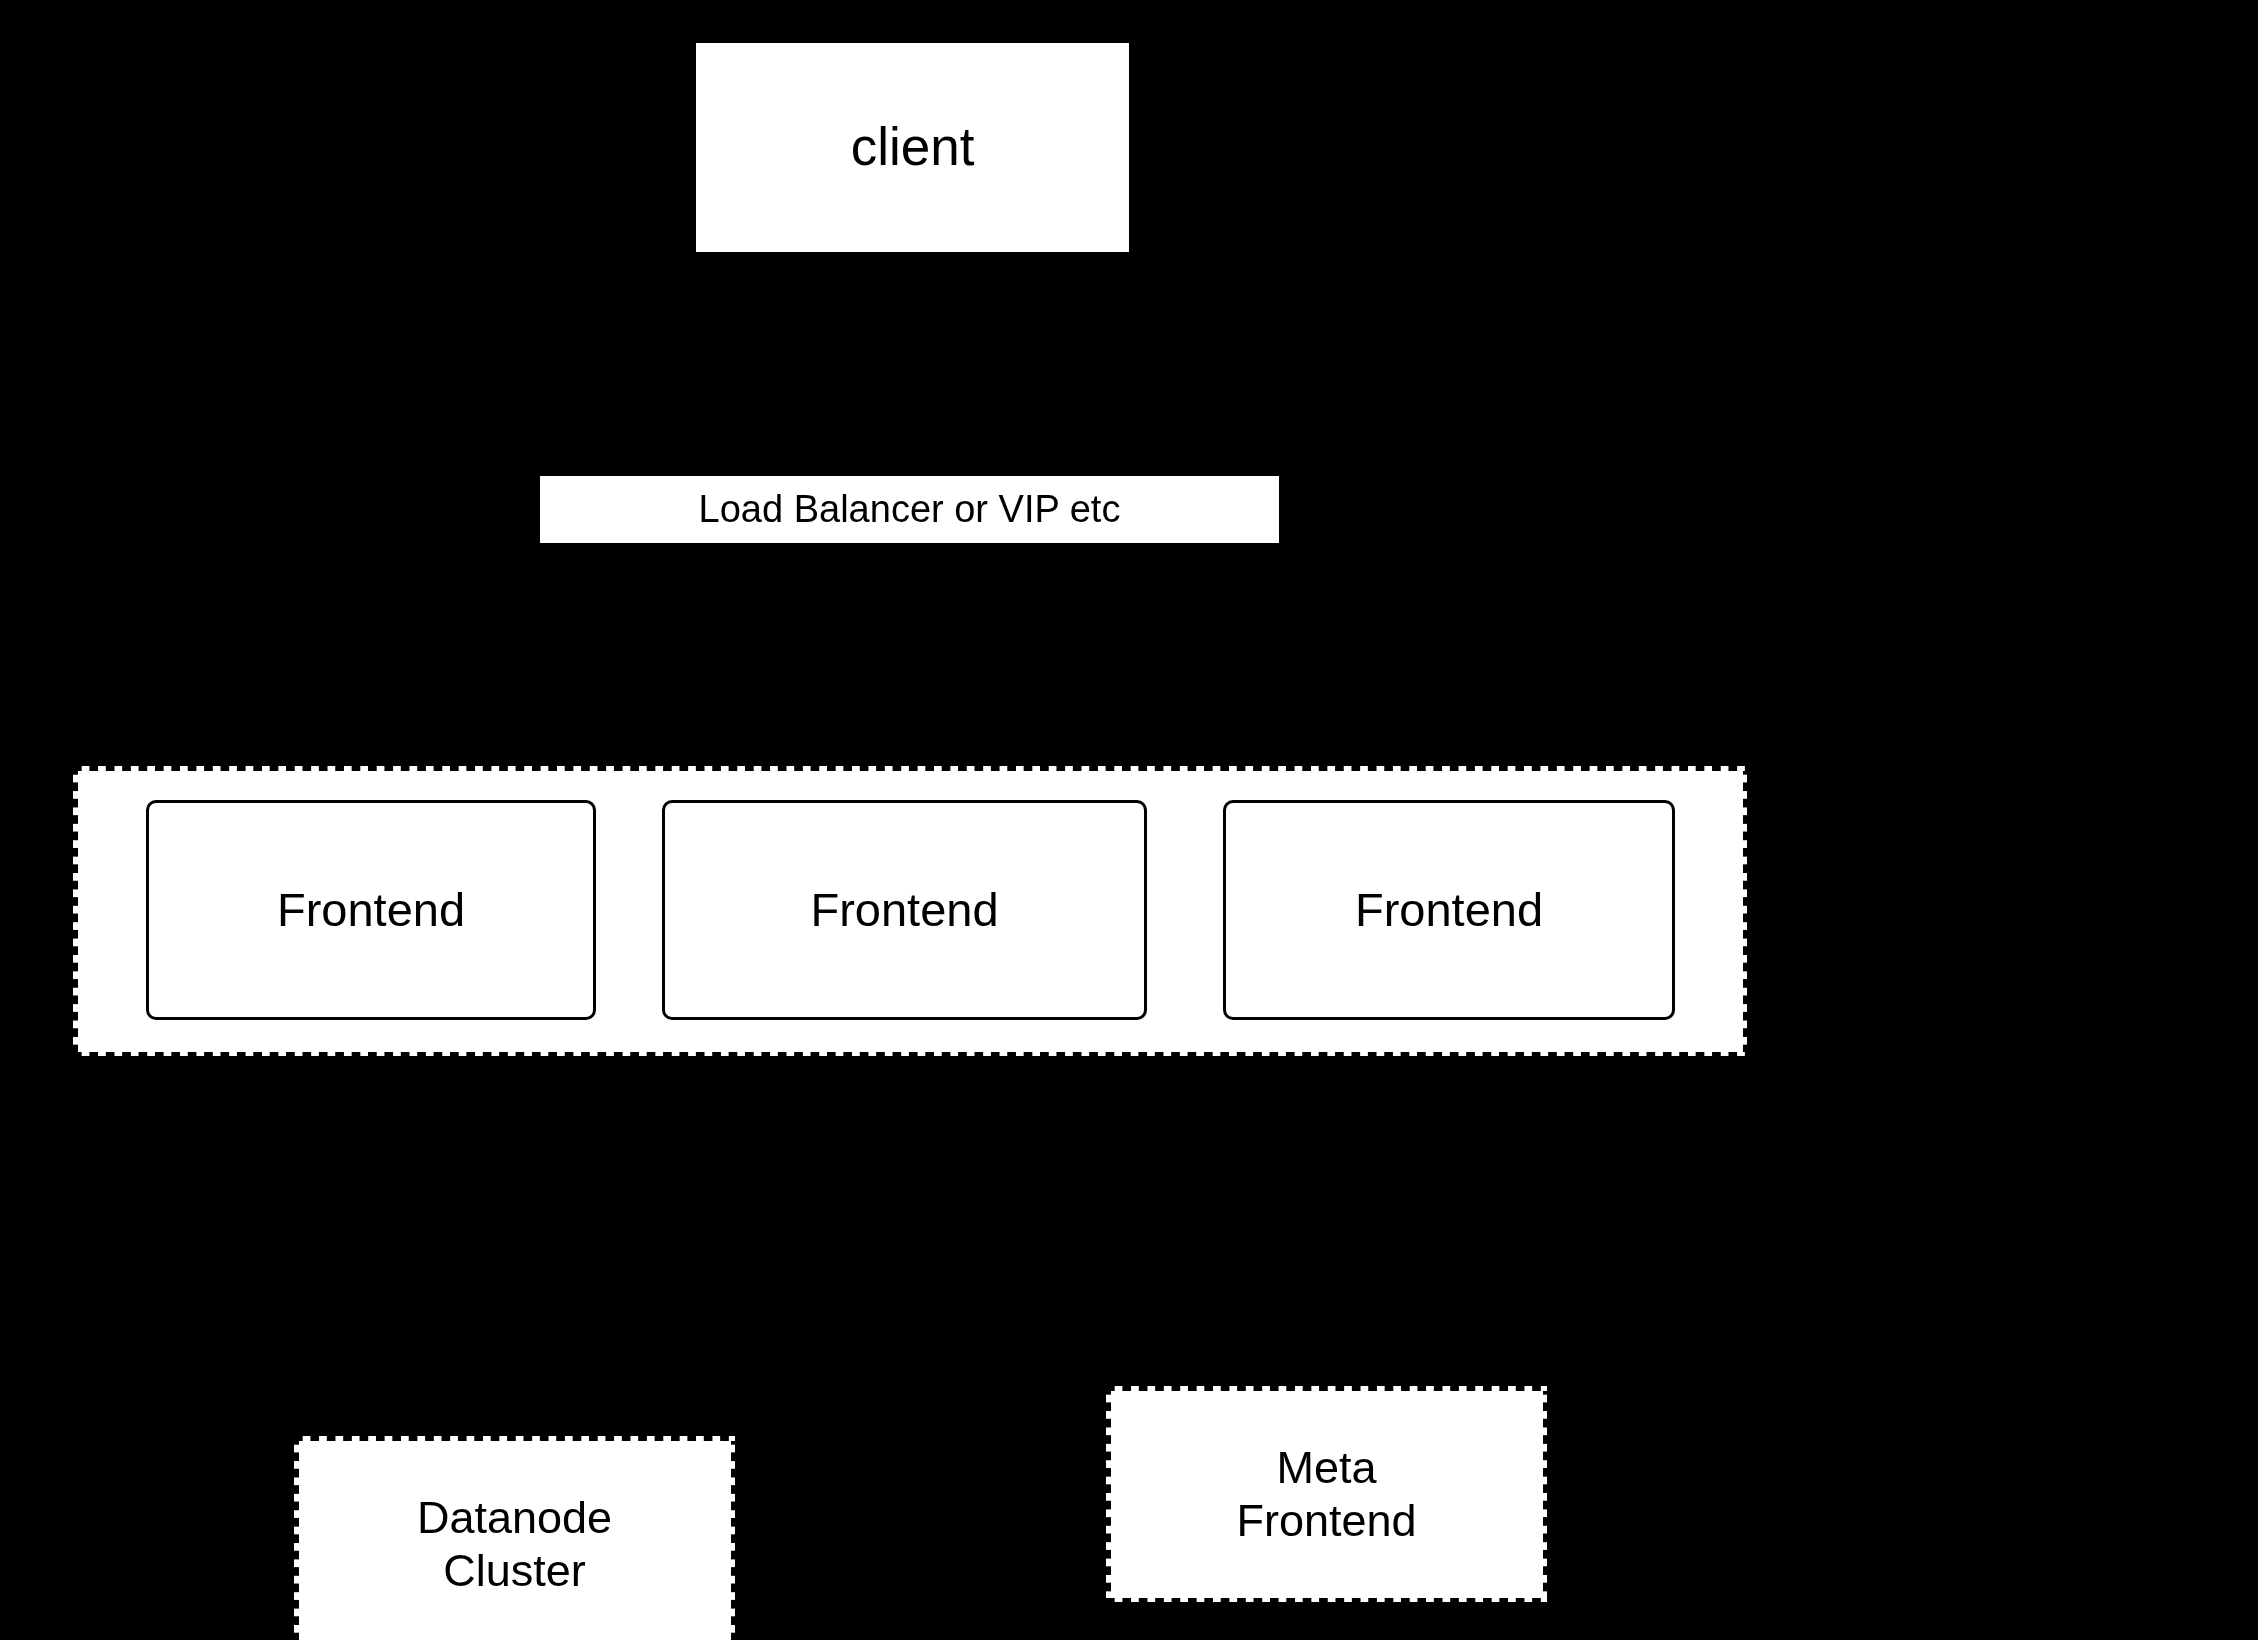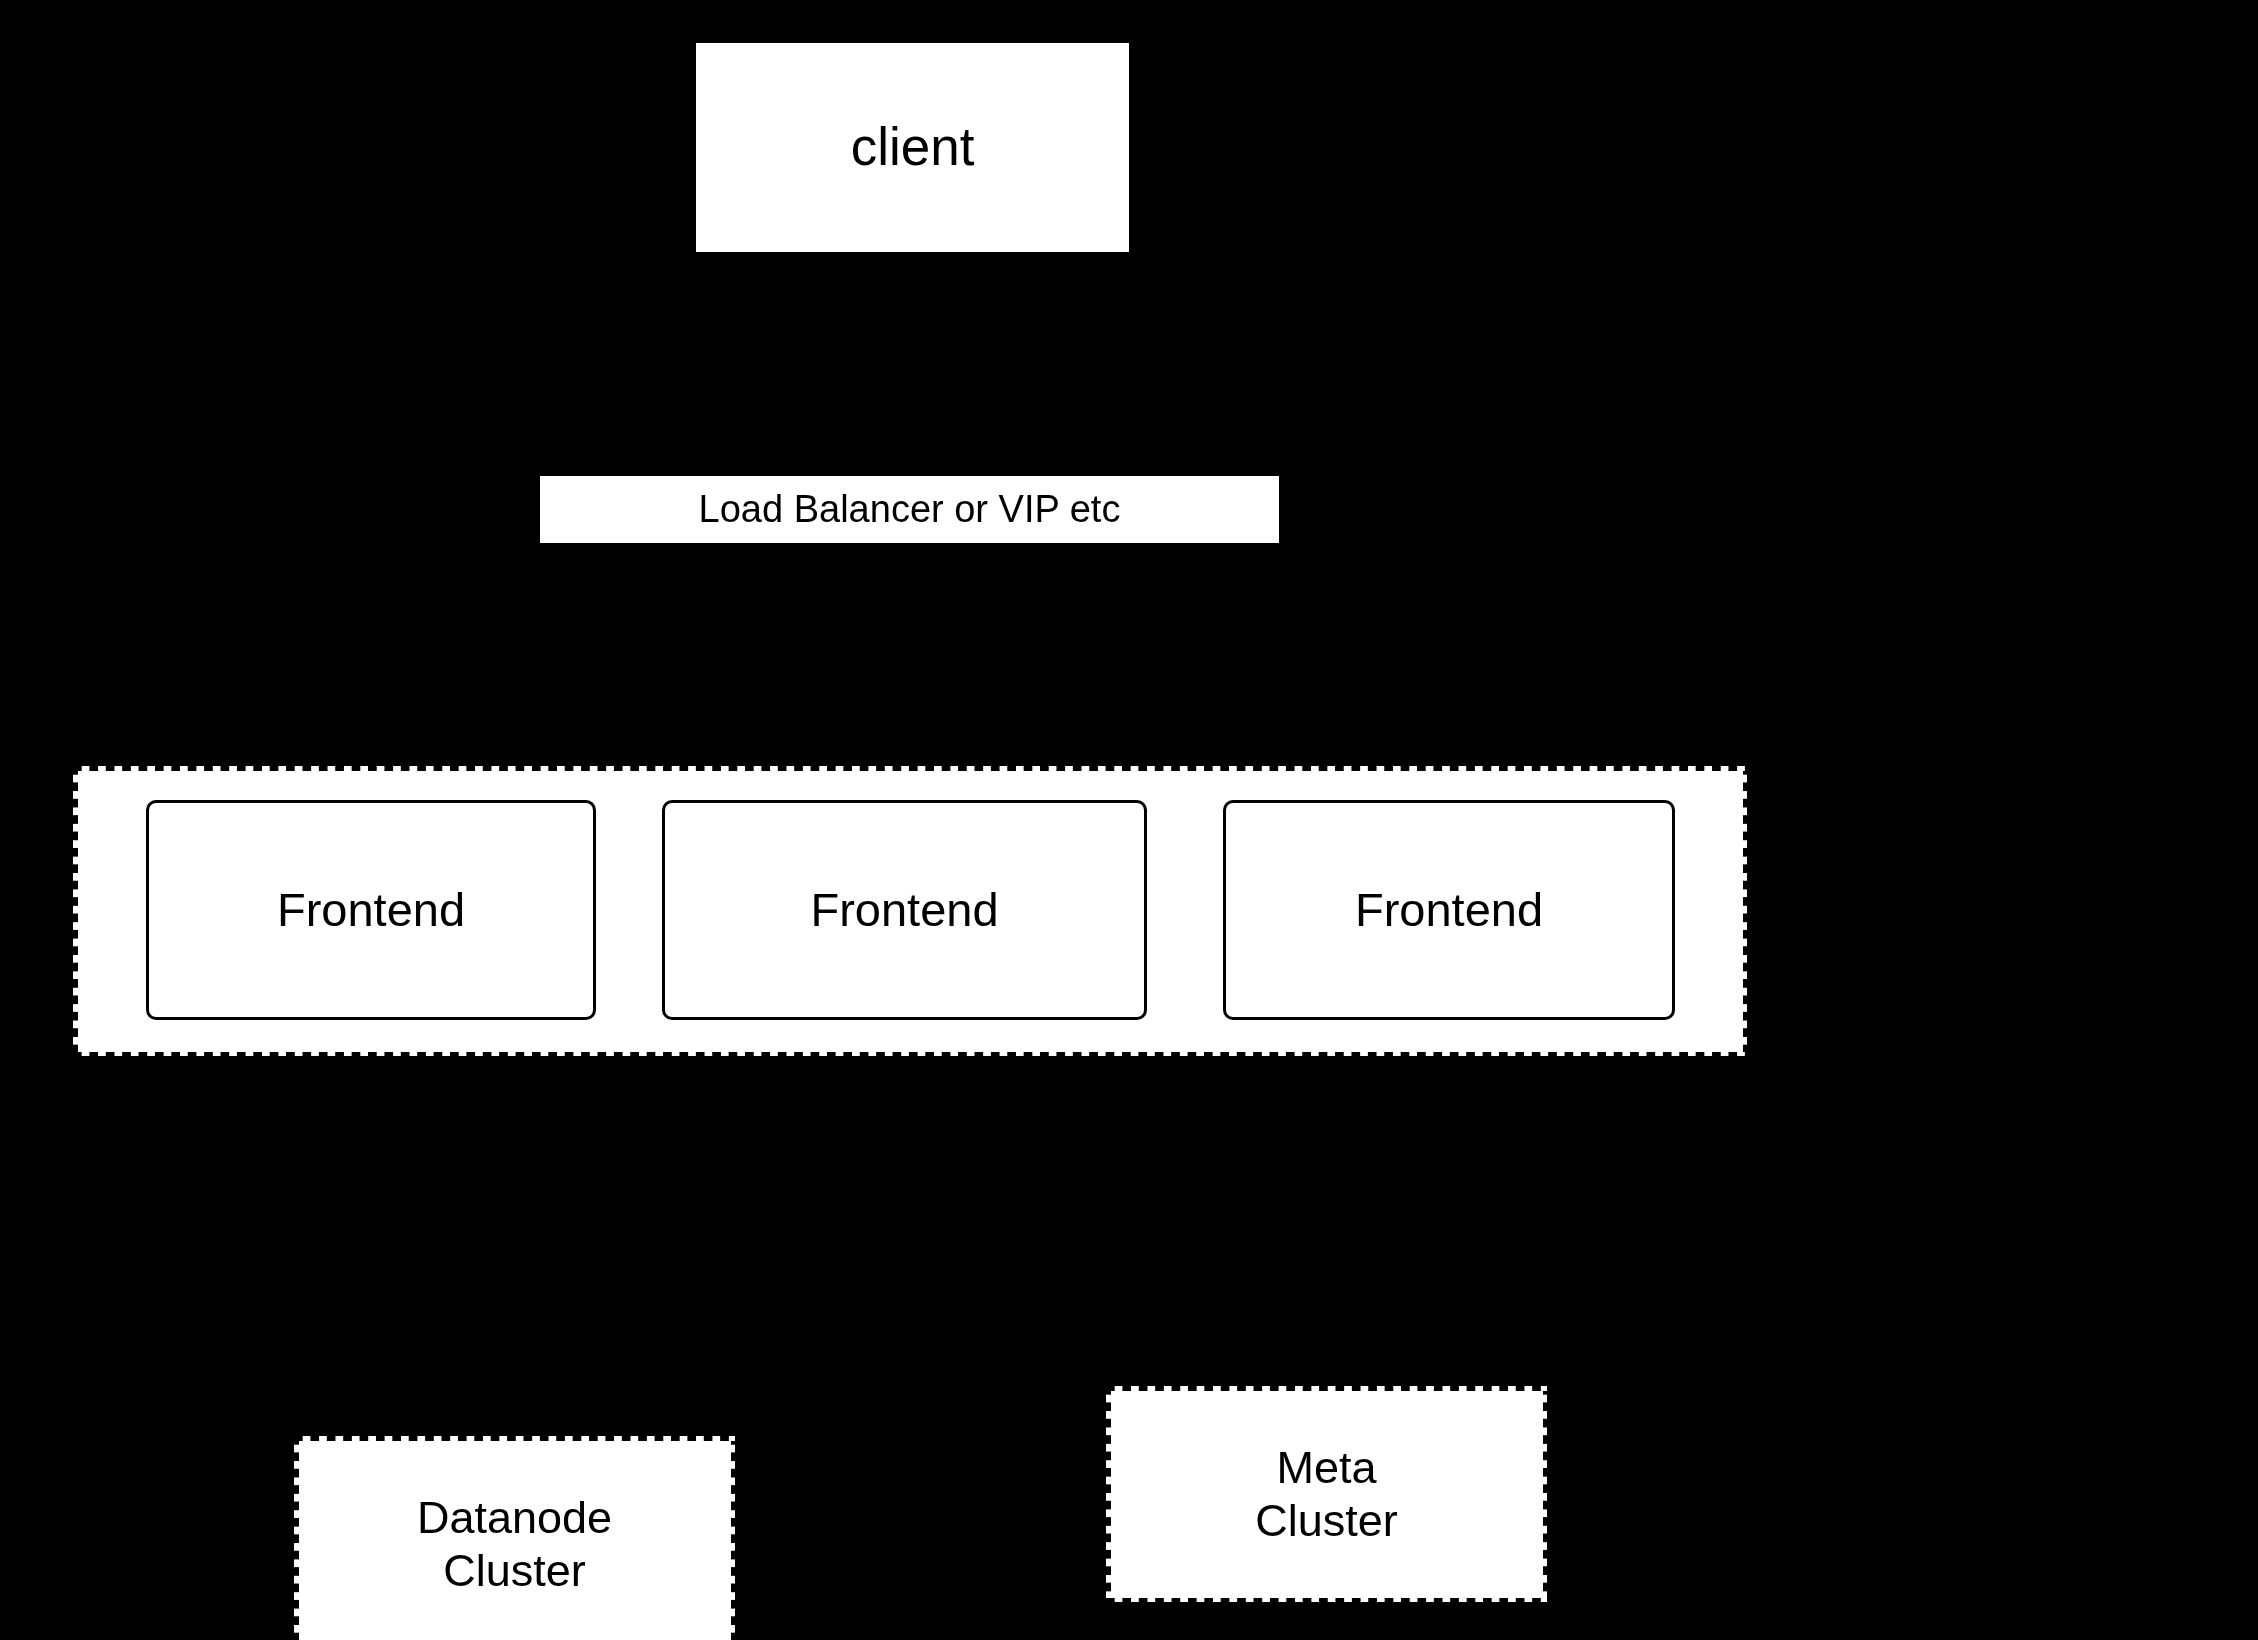--- a/index.html
+++ b/index.html
@@ -141,17 +141,17 @@
     </div>
   </div>
 
   <div class="node dashed-box" id="datanode-cluster-box">
     <span class="node-label">Datanode
 Cluster</span>
   </div>
 
   <div class="node dashed-box" id="meta-cluster-box">
     <span class="node-label">Meta
-Cluster</span>
+Frontend</span>
   </div>
 
 </div>
 
 
 </body></html>

